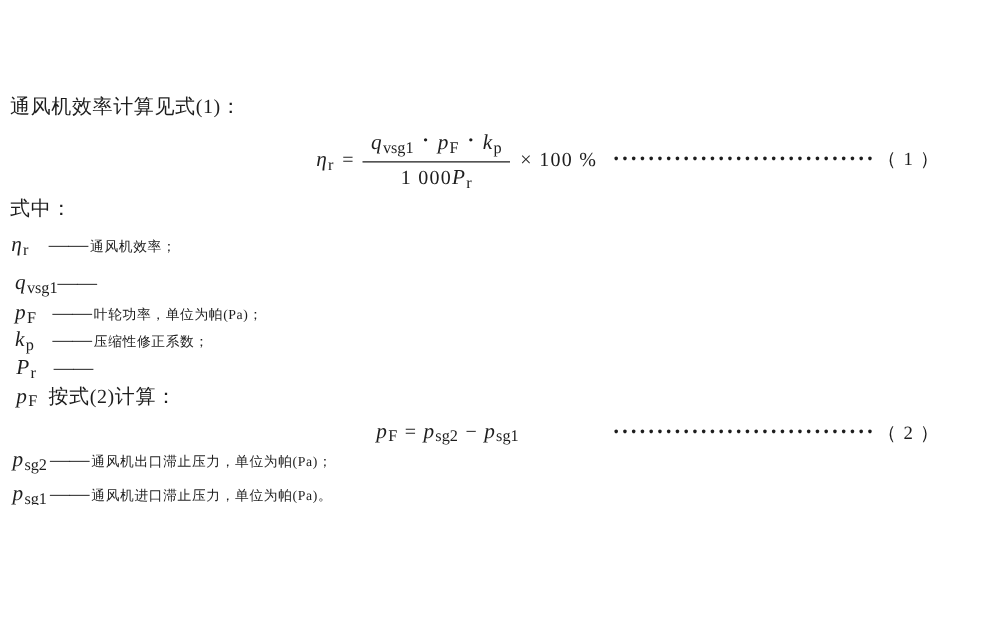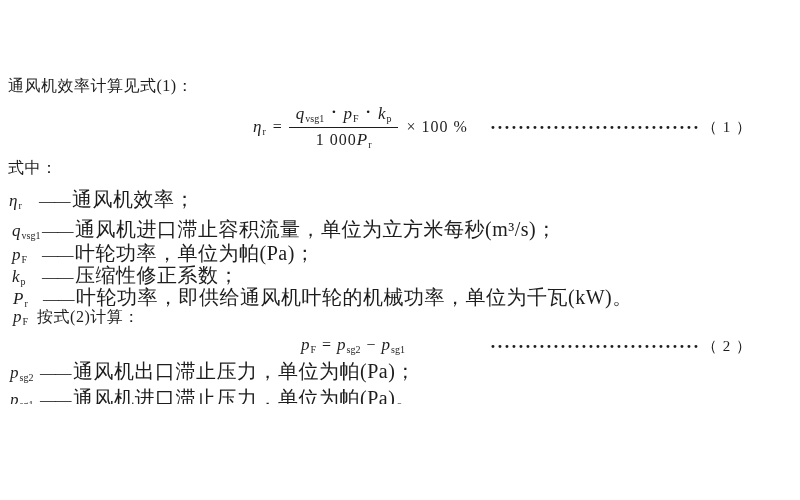--- a/index.html
+++ b/index.html
@@ -3,26 +3,26 @@
 <meta charset="utf-8">
 <style>
   html,body{margin:0;padding:0;background:#fff;}
   .page{
     position:relative;width:800px;height:404px;background:#ffffff;overflow:hidden;
     font-family:"Liberation Serif","DejaVu Serif",serif;color:#1d1d1d;
   }
   .abs{position:absolute;}
   .cn{font-size:16px;letter-spacing:0.5px;line-height:20px;}
   .var{font-size:17px;font-style:italic;font-family:"Liberation Serif","DejaVu Serif",serif;}
-  sub.vs{font-size:10px;font-style:normal;vertical-align:-3px;letter-spacing:0;margin-left:1px;}
+  sub.vs{font-size:13px;font-style:normal;vertical-align:-3px;letter-spacing:0;margin-left:1px;}
   
   .defrow{display:flex;align-items:baseline;white-space:nowrap;}
   .sym{display:inline-block;min-width:30px;}
   .dash{font-size:16px;letter-spacing:-0.5px;margin-right:2px;white-space:nowrap;}
-  .deftext{font-size:20px;letter-spacing:0.5px;}
+  .deftext{font-size:11px;letter-spacing:0.5px;}
   
   .formula{display:flex;align-items:center;white-space:nowrap;}
   .f-eq{font-size:16px;margin:0 7px;}
   .frac{display:inline-flex;flex-direction:column;align-items:center;text-align:center;}
   .num{display:inline-flex;align-items:baseline;border-bottom:1.2px solid #1d1d1d;padding:0 7px 3px 7px;}
   .den{padding-top:2px;}
   .cdot{font-size:9px;vertical-align:2px;margin:0 7px;position:relative;top:-4px;font-family:"DejaVu Sans",sans-serif;}
   .times{font-size:16px;margin-left:8px;letter-spacing:1px;font-family:Liberation Serif, serif;}
   .upright{font-style:normal;letter-spacing:1px;font-family:Liberation Serif, serif;}
   
@@ -65,39 +65,37 @@
 
   <div class="abs defrow" style="top:186px;left:9px">
     <span class="sym var"><span>η</span><sub class="vs">r</sub></span>
     <span class="dash">——</span>
     <span class="deftext">通风机效率；</span>
   </div>
 
   <div class="abs defrow" style="top:216px;left:12px">
     <span class="sym var"><span>q</span><sub class="vs">vsg1</sub></span>
     <span class="dash">——</span>
-    <span class="deftext">通风机进口滞止容积流量，单位为立方米每秒(m³/s)；</span>
   </div>
 
   <div class="abs defrow" style="top:240px;left:12px">
     <span class="sym var"><span>p</span><sub class="vs">F</sub></span>
     <span class="dash">——</span>
     <span class="deftext">叶轮功率，单位为帕(Pa)；</span>
   </div>
 
   <div class="abs defrow" style="top:262px;left:12px">
     <span class="sym var"><span>k</span><sub class="vs">p</sub></span>
     <span class="dash">——</span>
     <span class="deftext">压缩性修正系数；</span>
   </div>
 
   <div class="abs defrow" style="top:284px;left:13px">
     <span class="sym var"><span>P</span><sub class="vs">r</sub></span>
     <span class="dash">——</span>
-    <span class="deftext">叶轮功率，即供给通风机叶轮的机械功率，单位为千瓦(kW)。</span>
   </div>
 
   <div class="abs" style="top:307px;left:13px">
     <span class="var"><span>p</span><sub class="vs">F</sub></span>
     <span class="cn" style="margin-left:5px">按式(2)计算：</span>
   </div>
 
   <div class="abs formula" style="top:335px;left:301px">
     <span class="var"><span>p</span><sub class="vs">F</sub></span>
     <span class="op">=</span>

